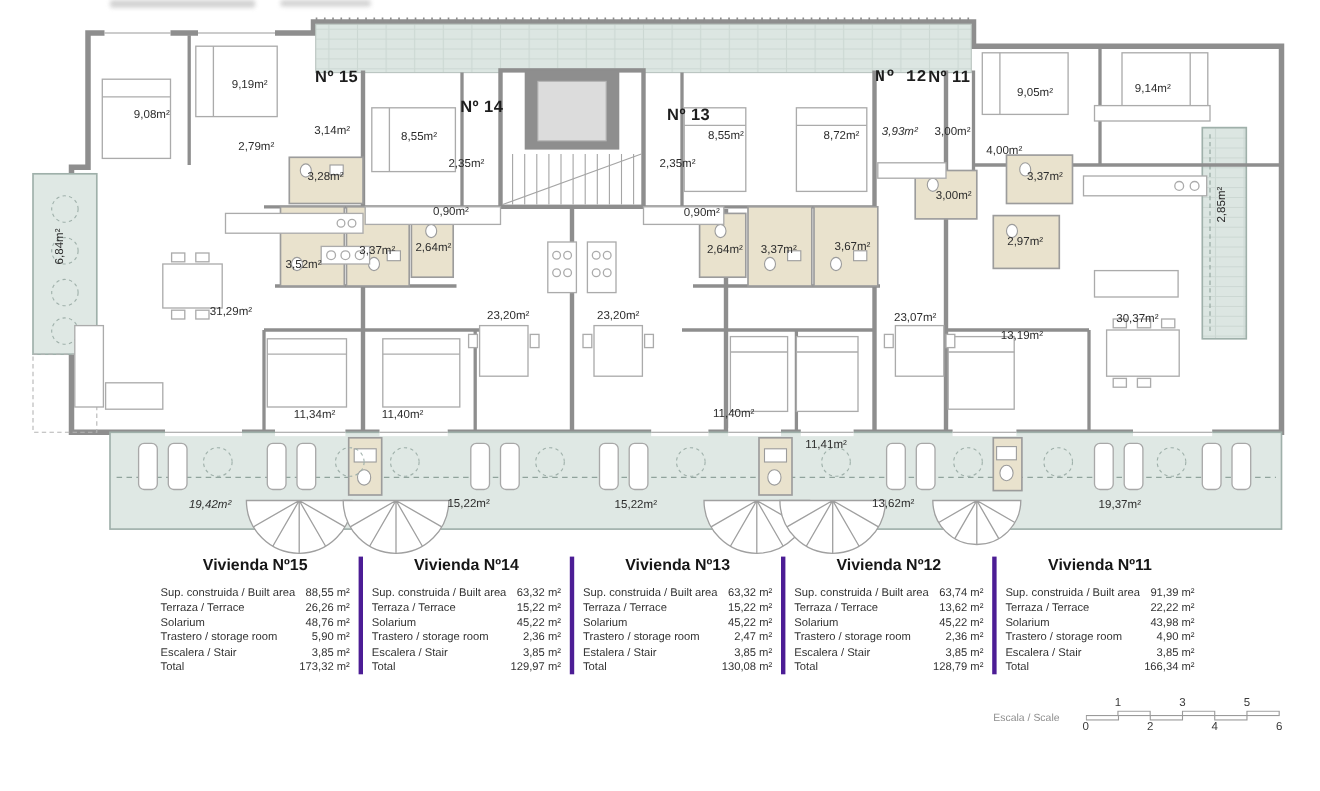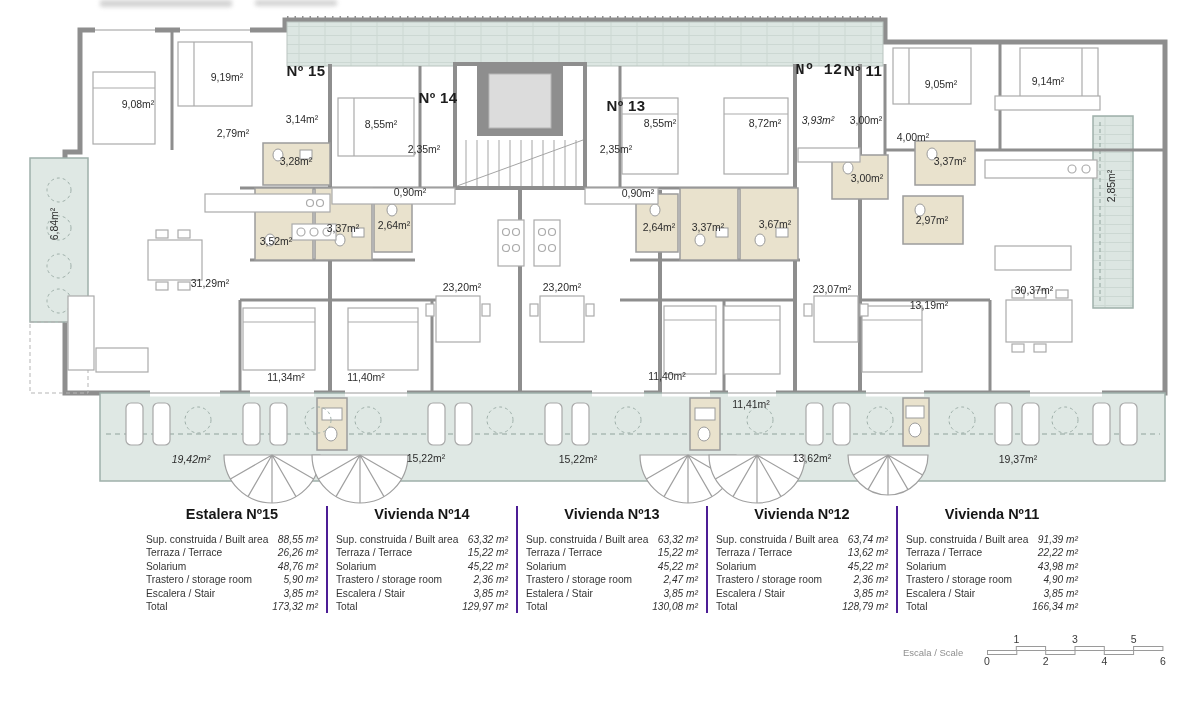--- a/index.html
+++ b/index.html
@@ -10,26 +10,26 @@
   .s2{left:255px;top:0;width:82px;height:6px;}
   .plan-svg{position:absolute;left:0;top:0;}
   .plan-labels{position:absolute;left:0;top:0;width:1200px;height:505px;pointer-events:none;}
   .apt-label{position:absolute;transform:translate(-50%,-50%);font-size:15px;font-weight:700;
              color:#1d1d1d;white-space:nowrap;letter-spacing:.4px;}
   .room-label{position:absolute;transform:translate(-50%,-50%);font-size:10.5px;color:#2c2c2c;
               white-space:nowrap;}
   .room-label.vert{transform:translate(-50%,-50%) rotate(-90deg);}
   .tables{position:absolute;left:138px;top:506px;display:flex;}
   .viv{width:172px;padding:0 8px;}
-  .viv + .viv{border-left:2px solid #4c1d95;}
+  .viv + .viv{border-left:4px solid #4c1d95;}
   .viv-title{text-align:center;font-size:14.5px;font-weight:700;color:#161616;margin:0 0 11px 0;}
   .viv-row{display:flex;justify-content:space-between;font-size:10.2px;color:#333;
            line-height:13.4px;white-space:nowrap;}
   .viv-row .lbl{}
-  .viv-row .val{text-align:left;font-style:italic;}
+  .viv-row .val{text-align:left;}
   .scale-wrap{position:absolute;left:903px;top:634px;width:280px;height:40px;}
   .scale-label{position:absolute;left:0;top:13px;font-size:9.5px;color:#8f8f8f;white-space:nowrap;}
   .scale-nums{position:absolute;left:84px;top:0;width:178px;height:36px;}
   .scale-num{position:absolute;transform:translateX(-50%);font-size:10.5px;color:#3a3a3a;}
   .scale-num.top{top:-1px;}
   .scale-num.bot{top:21px;}
   .scale-svg{position:absolute;left:84px;top:12px;}
 </style>
 </head>
 <body>
@@ -335,21 +335,21 @@
       <div class="room-label" style="left: 426px; top: 458px;">15,22m²</div>
       <div class="room-label" style="left: 578px; top: 459px;">15,22m²</div>
       <div class="room-label" style="left: 812px; top: 458px;">13,62m²</div>
       <div class="room-label" style="left: 1018px; top: 459px;">19,37m²</div>
       <div class="room-label vert" style="left: 54px; top: 224px;">6,84m²</div>
       <div class="room-label vert" style="left: 1111px; top: 186px;">2,85m²</div>
     </div>
 
   <div class="tables">
       <div class="viv">
-        <div class="viv-title">Estalera Nº15</div>
+        <div class="viv-title">Vivienda Nº15</div>
         <div class="viv-row">
           <div class="lbl">Sup. construida / Built area</div>
           <div class="val">88,55 m²</div>
         </div>
         <div class="viv-row">
           <div class="lbl">Terraza / Terrace</div>
           <div class="val">26,26 m²</div>
         </div>
         <div class="viv-row">
           <div class="lbl">Solarium</div>

